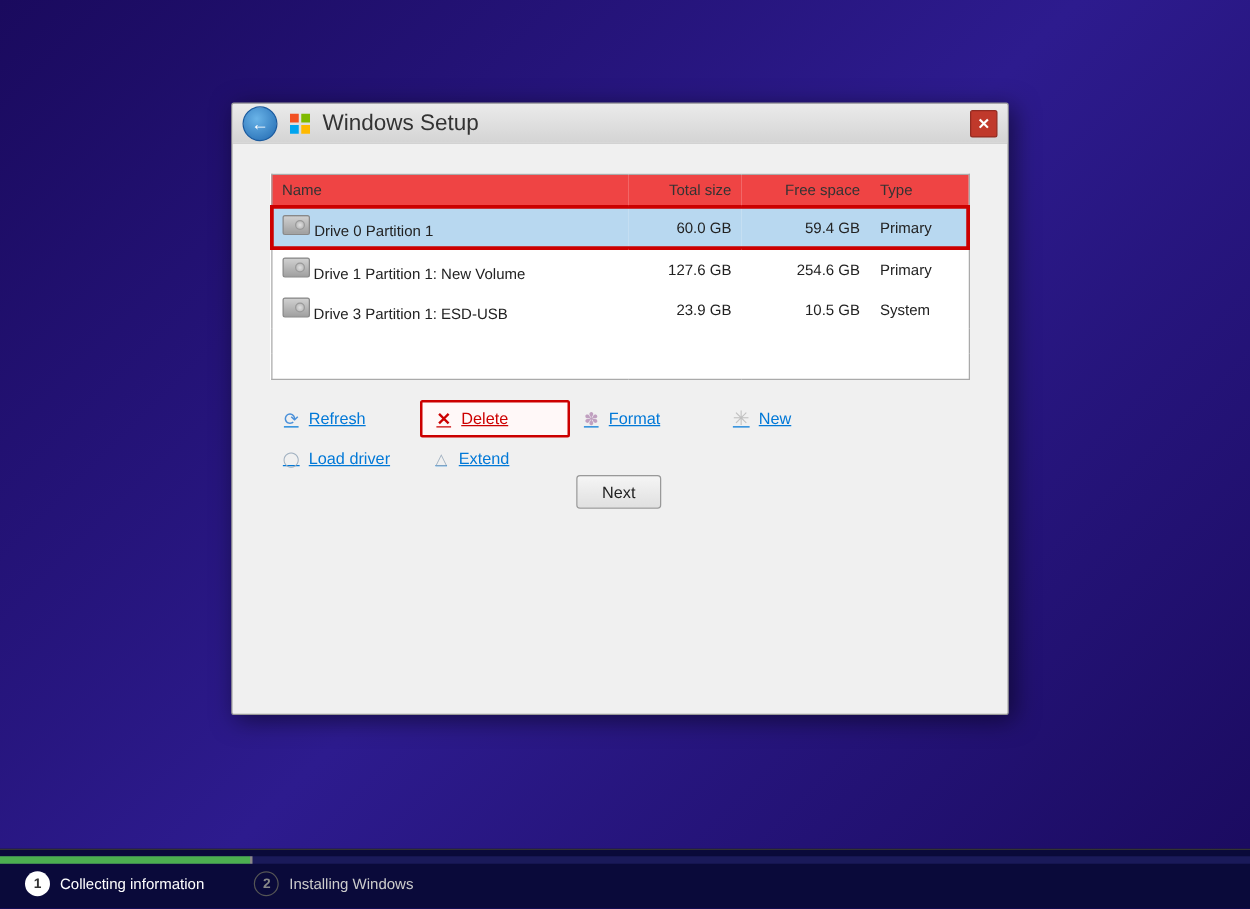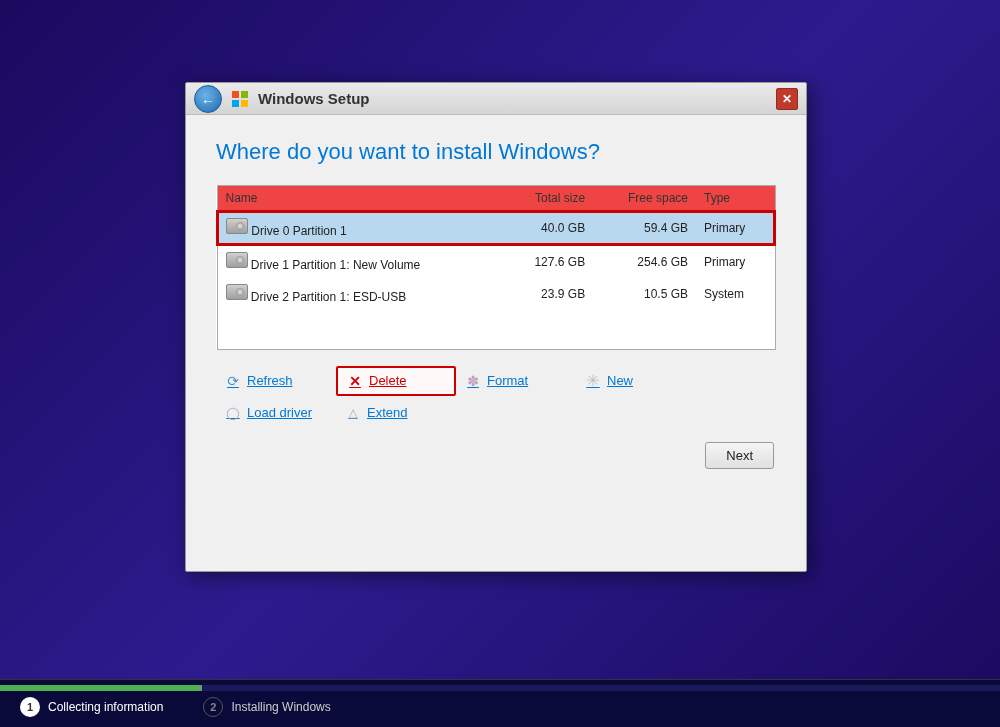--- a/index.html
+++ b/index.html
@@ -64,23 +64,23 @@
       color: white;
       font-size: 14px;
     }
 
     .title-icon {
       width: 20px;
       height: 20px;
     }
 
     .title-text {
-      font-size: 15px;
+      font-size: 18px;
       color: #333;
-      font-weight: bold;
+      font-weight: normal;
     }
 
     .close-button {
       width: 22px;
       height: 22px;
       background: #c0392b;
       border: 1px solid #922b21;
       border-radius: 2px;
       display: flex;
       align-items: center;
@@ -261,22 +261,21 @@
     }
 
     .icon-extend {
       color: #a0b0c0;
       font-size: 12px;
     }
 
     
     .next-btn-area {
       display: flex;
-      justify-content: flex-end;
-      margin-top: 16px;
+      justify-content: center;
       padding-right: 2px;
     }
 
     .next-btn {
       padding: 5px 20px;
       font-size: 13px;
       background: linear-gradient(to bottom, #f5f5f5, #e0e0e0);
       border: 1px solid #999;
       border-radius: 3px;
       cursor: pointer;
@@ -385,54 +384,53 @@
           <rect x="11" y="2" width="7" height="7" fill="#7fba00"></rect>
           <rect x="2" y="11" width="7" height="7" fill="#00a4ef"></rect>
           <rect x="11" y="11" width="7" height="7" fill="#ffb900"></rect>
         </svg>
         <span class="title-text">Windows Setup</span>
       </div>
       <div class="close-button">✕</div>
     </div>
 
     <div class="content">
-      <div class="page-heading">Where do you want to install Windows?</div>
 
       <table class="partition-table">
         <thead>
           <tr>
             <th>Name</th>
             <th class="right">Total size</th>
             <th class="right">Free space</th>
             <th>Type</th>
           </tr>
         </thead>
         <tbody>
           <tr class="selected">
             <td>
               <span class="hdd-body"></span>
               <span class="drive-name">Drive 0 Partition 1</span>
             </td>
-            <td class="right">40.0 GB</td>
+            <td class="right">60.0 GB</td>
             <td class="right">59.4 GB</td>
             <td>Primary</td>
           </tr>
           <tr>
             <td>
               <span class="hdd-body"></span>
               <span class="drive-name">Drive 1 Partition 1: New Volume</span>
             </td>
             <td class="right">127.6 GB</td>
             <td class="right">254.6 GB</td>
             <td>Primary</td>
           </tr>
           <tr>
             <td>
               <span class="hdd-body"></span>
-              <span class="drive-name">Drive 2 Partition 1: ESD-USB</span>
+              <span class="drive-name">Drive 3 Partition 1: ESD-USB</span>
             </td>
             <td class="right">23.9 GB</td>
             <td class="right">10.5 GB</td>
             <td>System</td>
           </tr>
           <tr class="empty-row">
             <td colspan="4"></td>
           </tr>
           <tr class="empty-row">
             <td colspan="4"></td>

